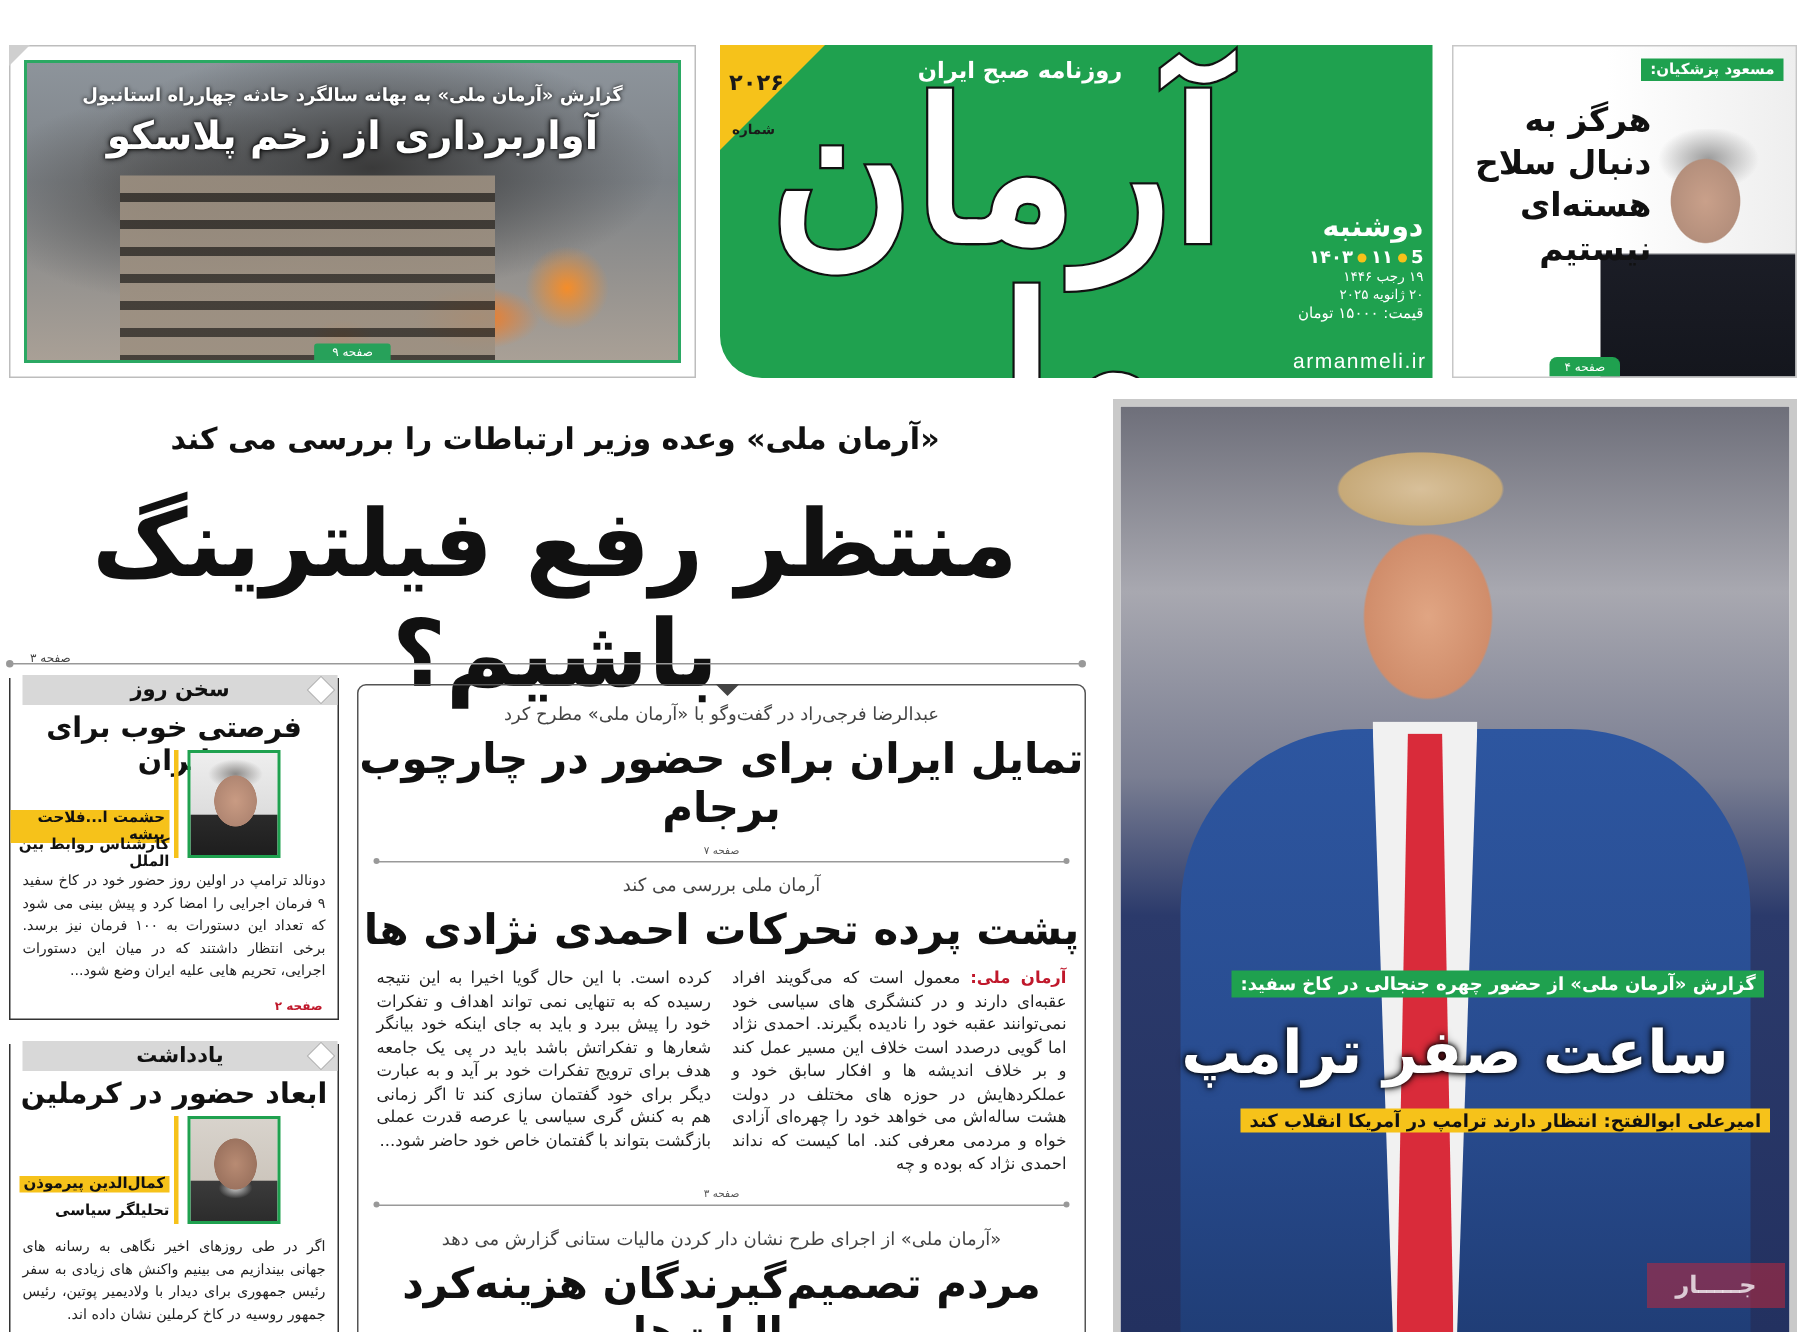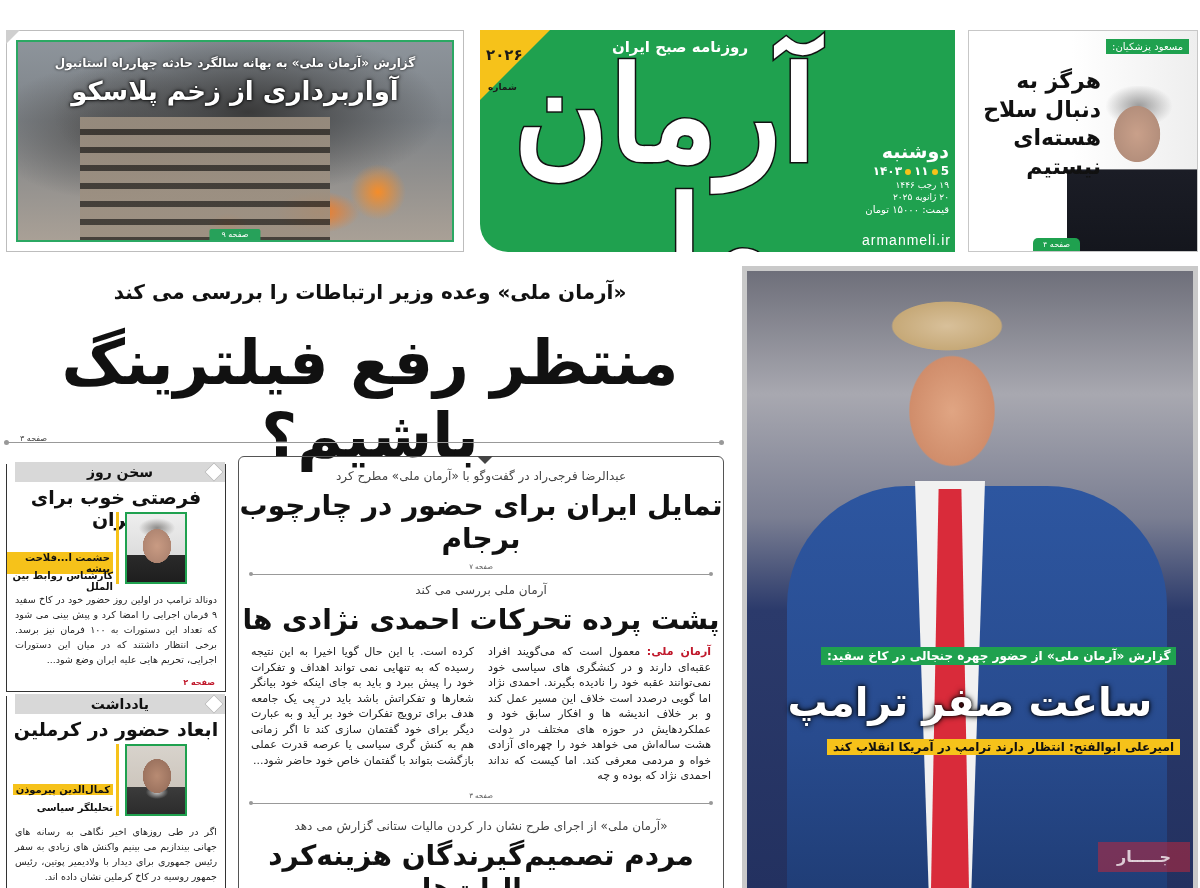--- a/index.html
+++ b/index.html
@@ -43,21 +43,21 @@
     #masthead .website { position: absolute; right: 4px; bottom: 4px; color: #fff; font-size: 14px; letter-spacing: 1px; direction: ltr; font-family: "Liberation Sans", sans-serif; }
 
     
     #pezeshkian-box { left: 968px; top: 30px; width: 230px; height: 222px; border: 1px solid #c7c7c7; overflow: hidden;
       background: linear-gradient(90deg, #fff 0%, #fff 45%, #eeeeee 100%); }
     #pezeshkian-box .person { position: absolute; right: 0; bottom: 0; width: 130px; height: 165px;
       background:
         radial-gradient(ellipse 38px 46px at 70px 48px, #c9a08a 0%, #b48f7c 60%, rgba(0,0,0,0) 62%),
         radial-gradient(ellipse 48px 30px at 72px 20px, #9b9b9b 0%, rgba(150,150,150,0) 70%),
         linear-gradient(180deg, rgba(0,0,0,0) 0%, rgba(0,0,0,0) 50%, #1b1d26 51%, #14161d 100%); }
-    #pezeshkian-box .kicker { position: absolute; right: 8px; top: 8px; background: #1fa14f; color: #fff; font-size: 10px; font-weight: normal; padding: 2px 6px; }
+    #pezeshkian-box .kicker { position: absolute; right: 8px; top: 8px; background: #1fa14f; color: #fff; font-size: 10px; font-weight: bold; padding: 2px 6px; }
     #pezeshkian-box .title { position: absolute; right: 96px; top: 36px; width: 130px; text-align: right; font-size: 22px; font-weight: bold; line-height: 1.3; color: #111; }
     #pezeshkian-box .page-tag { position: absolute; left: 64px; bottom: 0; background: #1fa14f; color: #fff; font-size: 8px; padding: 2px 10px; border-radius: 5px 5px 0 0; }
 
     
     #main-kicker { left: 0; top: 280px; width: 740px; text-align: center; font-size: 20px; font-weight: bold; color: #111; }
     #main-headline { left: 0; top: 326px; width: 740px; text-align: center; font-size: 62px; font-weight: bold; color: #111; letter-spacing: -1px; }
     #main-rule { left: 6px; top: 442px; width: 716px; height: 1px; background: #999; }
     #main-rule::before, #main-rule::after { content: ""; position: absolute; top: -2px; width: 5px; height: 5px; border-radius: 50%; background: #999; }
     #main-rule::before { left: -2px; } #main-rule::after { right: -2px; }
     #main-page { left: 20px; top: 434px; font-size: 8px; color: #444; }
@@ -67,21 +67,21 @@
     .side-box .head { position: absolute; left: 8px; top: -2px; right: 0; height: 20px; background: #d8d8d8; text-align: center; font-size: 14px; font-weight: bold; line-height: 20px; color: #111; }
     .side-box .diamond { position: absolute; right: 4px; top: 1px; width: 14px; height: 14px; background: #fff; border: 1px solid #bbb; transform: rotate(45deg); }
     .side-box .sub { position: absolute; left: 0; right: 0; top: 22px; text-align: center; font-size: 19px; font-weight: bold; color: #111; }
     .side-box .photo { position: absolute; right: 38px; top: 48px; width: 62px; height: 72px; border: 2px solid #1fa14f; overflow: hidden; }
     .side-box .vbar { position: absolute; right: 106px; top: 48px; width: 3px; height: 72px; background: #f6c21a; }
     .side-box .author { position: absolute; right: 112px; top: 88px; background: #f6c21a; font-size: 10px; font-weight: bold; padding: 0 3px; color: #111; }
     .side-box .role { position: absolute; right: 112px; top: 106px; font-size: 10px; font-weight: bold; color: #111; }
     .side-box .body { position: absolute; left: 8px; right: 8px; top: 128px; font-size: 9.5px; line-height: 15px; text-align: justify; color: #222; }
     .side-box .page-tag { position: absolute; right: 10px; bottom: 4px; font-size: 8px; color: #c0182b; font-weight: bold; }
 
-    #box-sokhan { top: 464px; height: 228px; padding-left: 37px; }
+    #box-sokhan { top: 452px; height: 228px; padding-left: 37px; }
     #box-sokhan .photo { background:
         radial-gradient(ellipse 20px 24px at 30px 32px, #c99b83 0%, #b08672 70%, rgba(0,0,0,0) 72%),
         radial-gradient(ellipse 26px 14px at 30px 14px, #8c8a88 0%, rgba(0,0,0,0) 70%),
         linear-gradient(180deg, #eeeeee 0%, #dddddd 60%, #2a2a2a 61%, #1e1e1e 100%); }
     #box-yaddasht { top: 696px; height: 200px; }
     #box-yaddasht .photo { background:
         radial-gradient(ellipse 20px 24px at 30px 30px, #b88b73 0%, #9c735f 70%, rgba(0,0,0,0) 72%),
         radial-gradient(ellipse 16px 10px at 30px 46px, #cfcfcf 0%, rgba(0,0,0,0) 70%),
         linear-gradient(180deg, #d8d3cc 0%, #cdc6bd 60%, #3b3b3b 61%, #2c2c2c 100%); }
 

